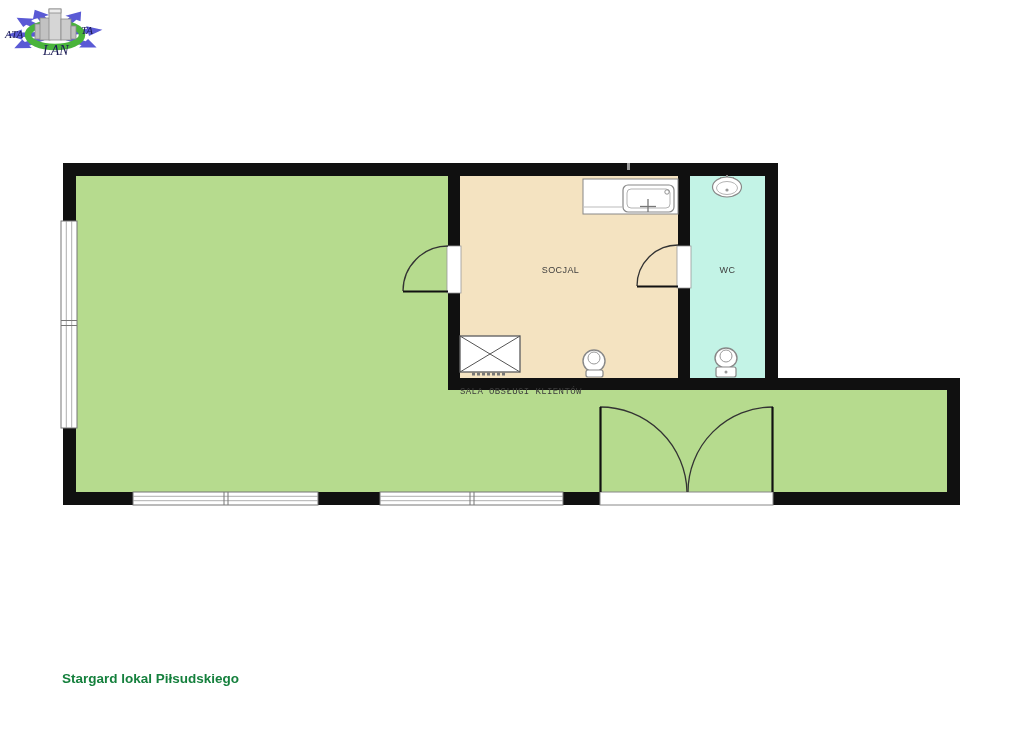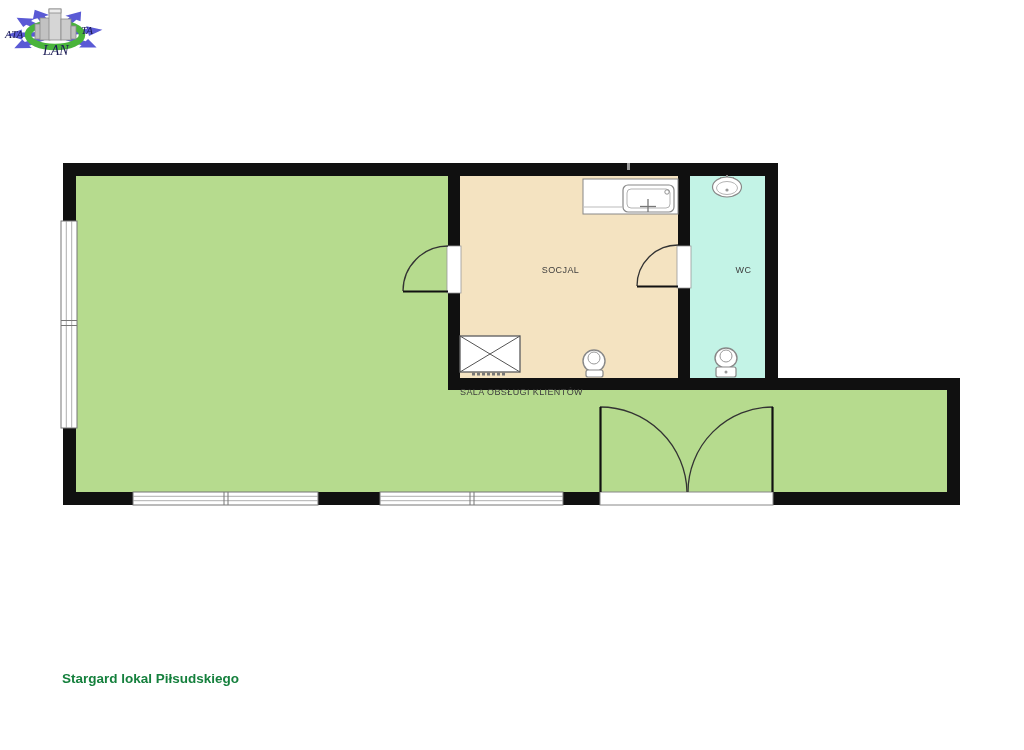--- a/index.html
+++ b/index.html
@@ -23,22 +23,22 @@
   #wall-mid-2       { left:678px; top:176px; width:12px;  height:214px; }
   #wall-wc-right    { left:765px; top:163px; width:13px;  height:227px; }
   #wall-strip-top   { left:448px; top:378px; width:512px; height:12px; }
   #wall-right-lower { left:947px; top:378px; width:13px;  height:127px; }
 
   .room-label {
     position:absolute; color:#3d3d3d; font-size:9px; letter-spacing:0.4px;
     white-space:nowrap;
   }
   #label-socjal { left:460px; top:265px; width:201px; text-align:center; }
-  #label-wc     { left:690px; top:265px; width:75px;  text-align:center;margin-left:16px; }
-  #label-sala   { left:460px; top:387px; }
+  #label-wc     { left:690px; top:265px; width:75px;  text-align:center; }
+  #label-sala   { left:460px; top:387px;font-family:Liberation Mono, monospace; }
 
   #caption {
     position:absolute; left:62px; top:671px;
     font-size:13.5px; font-weight:600; color:#15803d;
   }
 
   #plan-overlay { position:absolute; left:0; top:0; pointer-events:none; }
   #logo { position:absolute; left:2px; top:2px; }
 </style>
 </head>

